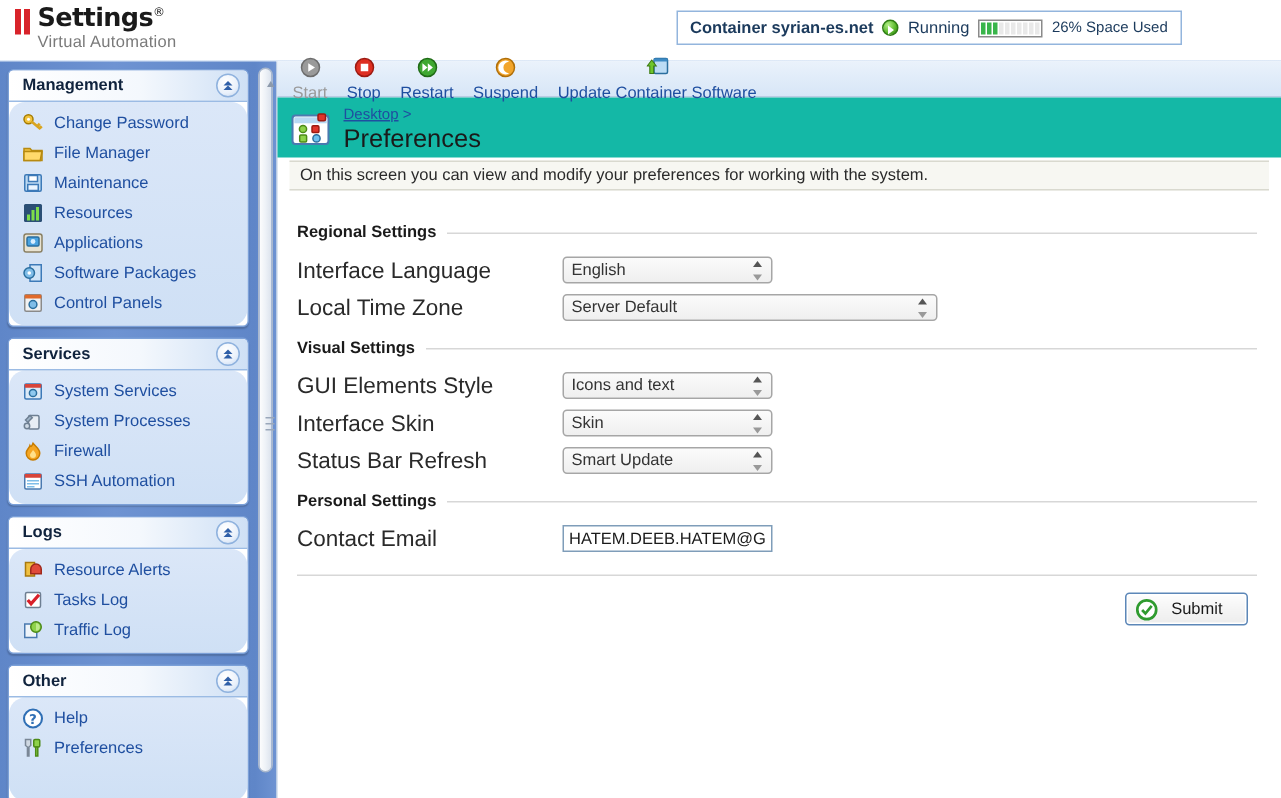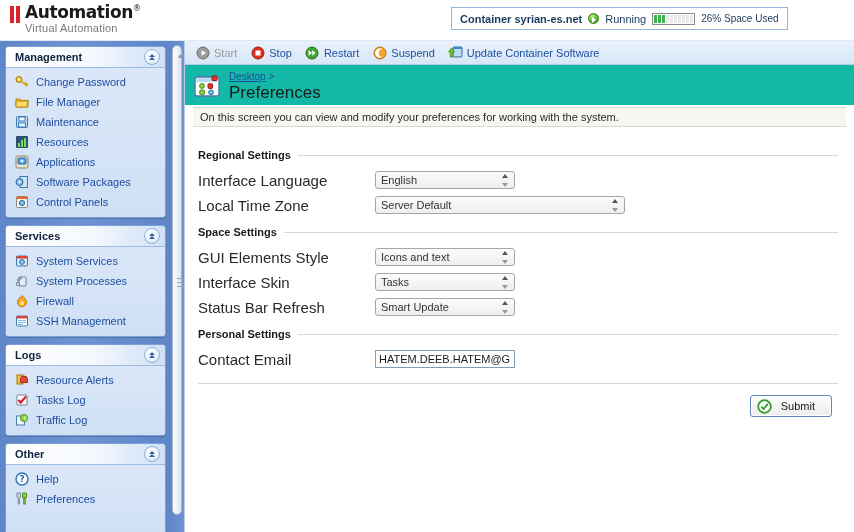--- a/index.html
+++ b/index.html
@@ -101,20 +101,21 @@
     position: absolute; right: 5px; top: 2px;
     width: 16px; height: 16px; border-radius: 50%;
     background: radial-gradient(circle at 40% 30%, #ffffff 0%, #eaf1fb 60%, #c2d6ef 100%);
     border: 1px solid #8fb2de;
     display: flex; align-items: center; justify-content: center;
   }
   .collapse-btn svg { display: block; }
   .panel-body {
     background: linear-gradient(to bottom, #dbe7f8 0%, #cfe0f5 100%);
     padding: 4px 0 5px 0;
+    border-radius: 11px;
   }
   .nav-item {
     display: flex; align-items: center;
     height: 20px; padding-left: 8px; gap: 6px;
     cursor: pointer;
   }
   .nav-icon {
     width: 16px; height: 16px;
     display: inline-flex; align-items: center; justify-content: center;
     flex: 0 0 16px;
@@ -156,20 +157,21 @@
     border-bottom: 1px solid #b9cbe4;
     display: flex; align-items: center;
     padding-left: 6px; gap: 3px;
   }
   .tb-btn {
     display: flex; align-items: center; gap: 4px;
     padding: 1px 5px 1px 3px;
     font-size: 11px; color: #1f4fa0; cursor: pointer;
     border: 1px solid transparent; border-radius: 2px;
     white-space: nowrap;
+    flex-direction: column;
   }
   .tb-btn.disabled { color: #9a9a9a; cursor: default; }
   .tb-ico { width: 15px; height: 15px; display: inline-flex; align-items: center; justify-content: center; flex: 0 0 15px; }
 
   .titlebar {
     height: 40px; display: flex; align-items: center;
     padding: 4px 0 0 8px; gap: 8px;
     background: #14b8a6;
   }
   .title-icon { width: 28px; height: 28px; flex: 0 0 28px; }
@@ -245,21 +247,21 @@
 
 <div id="app">
 
   <div class="header">
     <div class="logo-wrap">
       <span class="logo-bars">
           <i></i>
           <i></i>
         </span>
       <span class="logo-text">
-        <span class="logo-name"><span>Automation</span><sup>®</sup></span>
+        <span class="logo-name"><span>Settings</span><sup>®</sup></span>
         <div class="logo-sub">Virtual Automation</div>
       </span>
     </div>
 
     <div class="status-box">
       <span class="status-name">Container syrian-es.net</span>
       <span class="led"></span>
       <span class="status-running">Running</span>
       <span class="meter">
         <i class="on"></i>
@@ -407,21 +409,21 @@
         <div class="nav-item">
           <span class="nav-icon">
             <svg width="14" height="14" viewBox="0 0 14 14">
                 <rect x="1.5" y="2" width="11" height="10" rx="1" fill="#ffffff" stroke="#4a7ab0"></rect>
                 <rect x="1.5" y="2" width="11" height="2.5" fill="#d8453a"></rect>
                 <rect x="3" y="6" width="8" height="1" fill="#7fbde8"></rect>
                 <rect x="3" y="8" width="8" height="1" fill="#7fbde8"></rect>
                 <rect x="3" y="10" width="5" height="1" fill="#7fbde8"></rect>
               </svg>
           </span>
-          <span class="nav-label">SSH Management</span>
+          <span class="nav-label">SSH Automation</span>
         </div>
       </div>
     </div>
 
     <div class="panel">
       <div class="panel-head">
         <span class="panel-title">Logs</span>
         <span class="collapse-btn">
           <svg width="10" height="10" viewBox="0 0 10 10">
               <path d="M5 2 L8 5 H2 Z" fill="#2f5fa8"></path>
@@ -610,37 +612,37 @@
         <span class="fselect" style="width:250px">
           <span>Server Default</span>
           <span class="spin">
               <i class="up"></i>
               <i class="dn"></i>
             </span>
         </span>
       </div>
 
       <div class="section-head" style="margin-top:9px">
-        <span class="sh-text">Space Settings</span>
+        <span class="sh-text">Visual Settings</span>
         <span class="sh-rule"></span>
       </div>
       <div class="frow">
         <span class="flabel">GUI Elements Style</span>
         <span class="fselect" style="width:140px">
           <span>Icons and text</span>
           <span class="spin">
               <i class="up"></i>
               <i class="dn"></i>
             </span>
         </span>
       </div>
       <div class="frow">
         <span class="flabel">Interface Skin</span>
         <span class="fselect" style="width:140px">
-          <span>Tasks</span>
+          <span>Skin</span>
           <span class="spin">
               <i class="up"></i>
               <i class="dn"></i>
             </span>
         </span>
       </div>
       <div class="frow">
         <span class="flabel">Status Bar Refresh</span>
         <span class="fselect" style="width:140px">
           <span>Smart Update</span>

